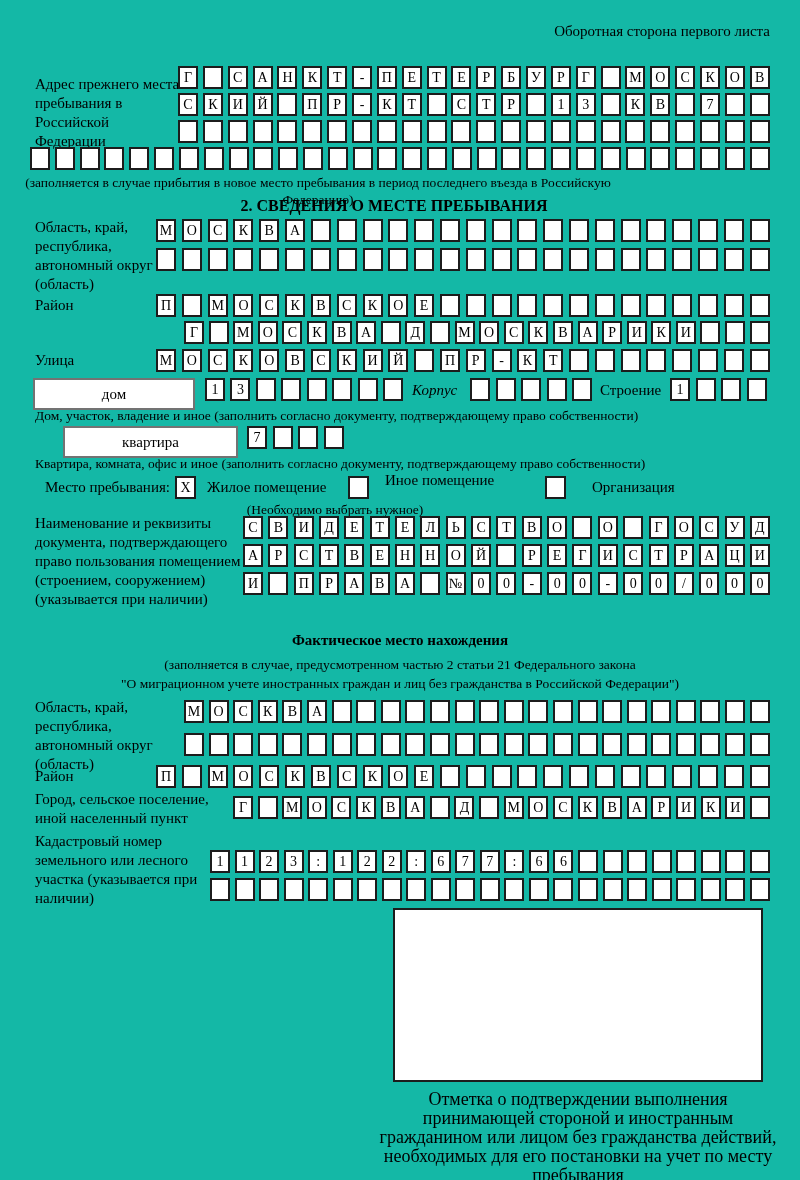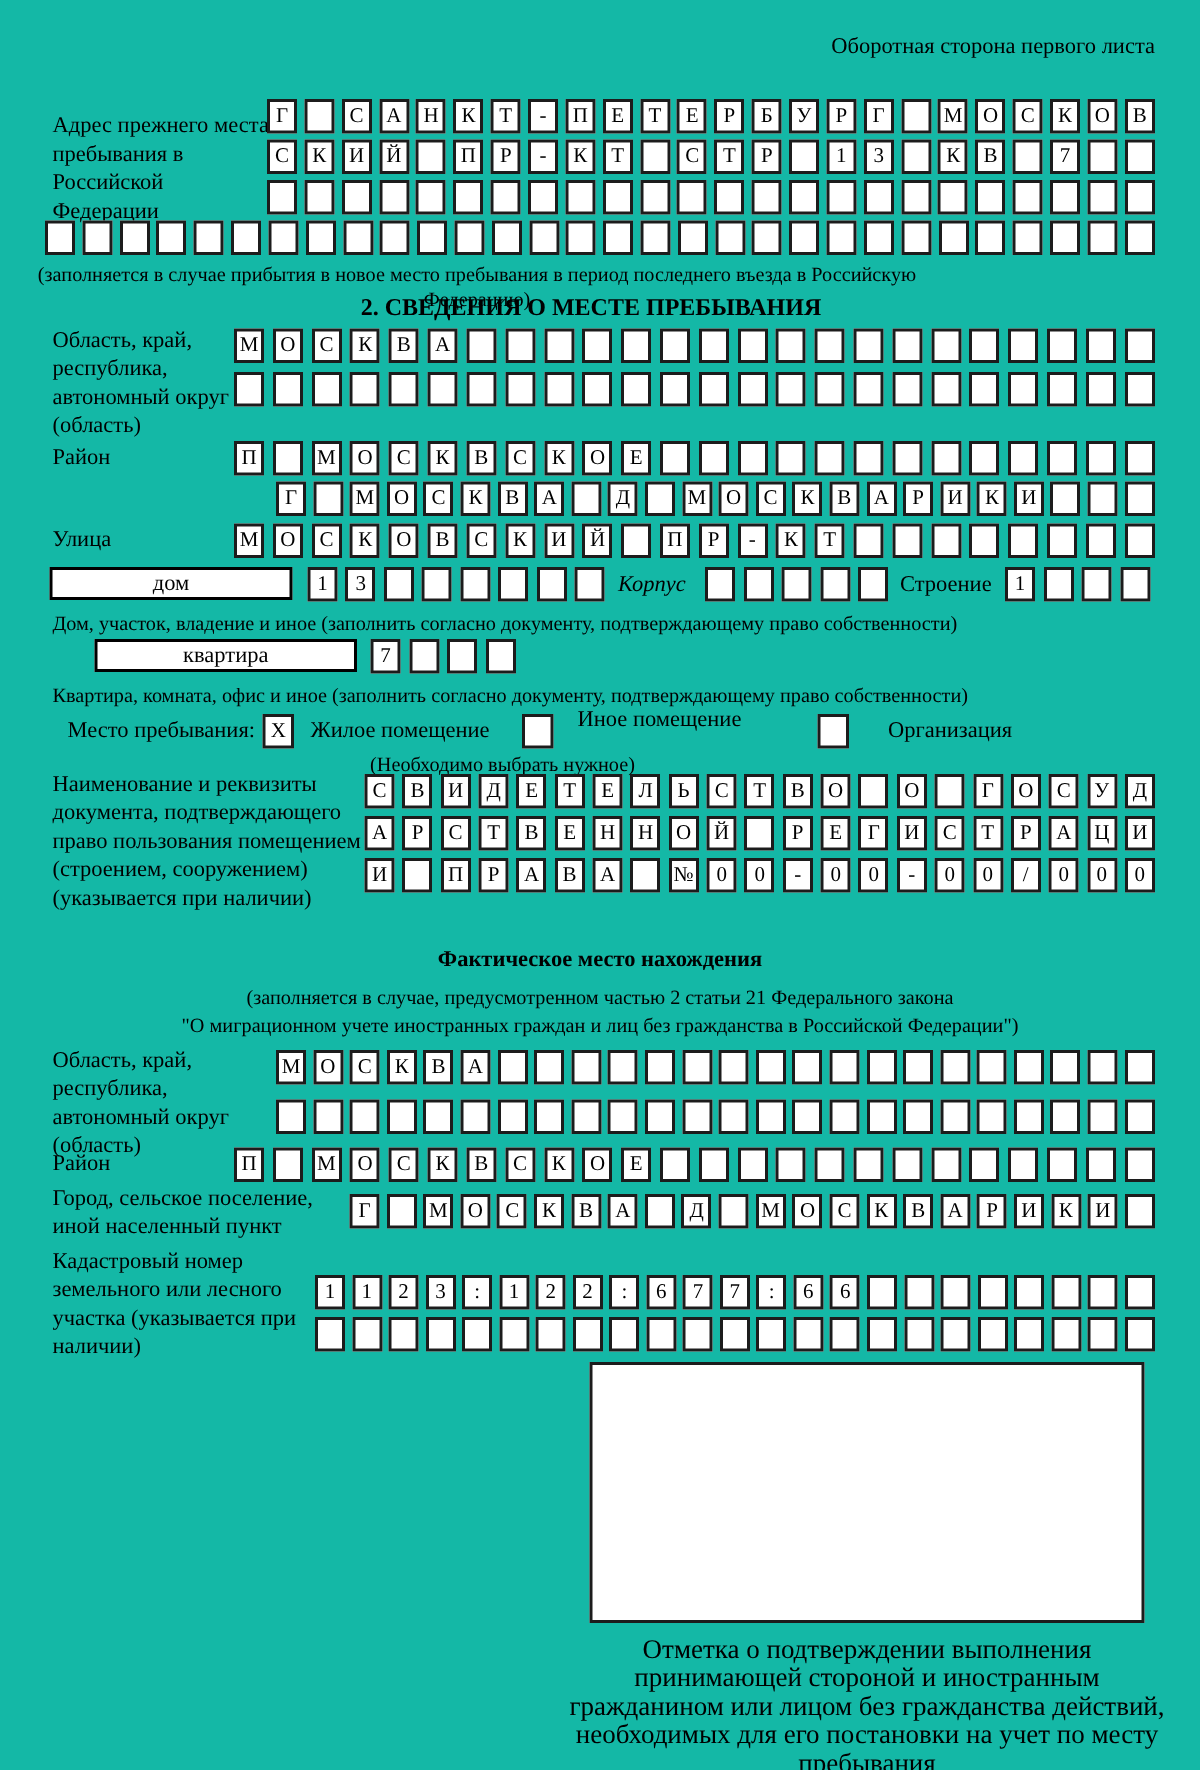--- a/index.html
+++ b/index.html
@@ -7,21 +7,21 @@
   .page{position:relative;width:800px;height:1180px;background:#14b8a6;overflow:hidden;}
   .abs{position:absolute;}
   .lbl{font-size:15px;line-height:19px;}
   .small{font-size:13.5px;line-height:17px;}
   .center{text-align:center;}
   .bold{font-weight:bold;}
   .cellrow{display:flex;justify-content:space-between;}
   .cell{width:20px;height:23px;border:2px solid #1c1c1c;box-sizing:border-box;
         display:flex;align-items:center;justify-content:center;
         font-size:14px;line-height:1;background:#fff;flex:0 0 auto;}
-  .wideband{height:22px;border:2px solid #000000;box-sizing:border-box;
+  .wideband{height:32px;border:2px solid #737373;box-sizing:border-box;
         display:flex;align-items:center;justify-content:center;font-size:15px;background:#fff;}
   .cb{width:21px;height:23px;border:2px solid #1c1c1c;box-sizing:border-box;
         display:flex;align-items:center;justify-content:center;font-size:14px;background:#fff;}
   .stampbox{border:2px solid #1c1c1c;box-sizing:border-box;background:#fff;}
 </style>
 </head>
 <body>
 
 <div class="page">
 

